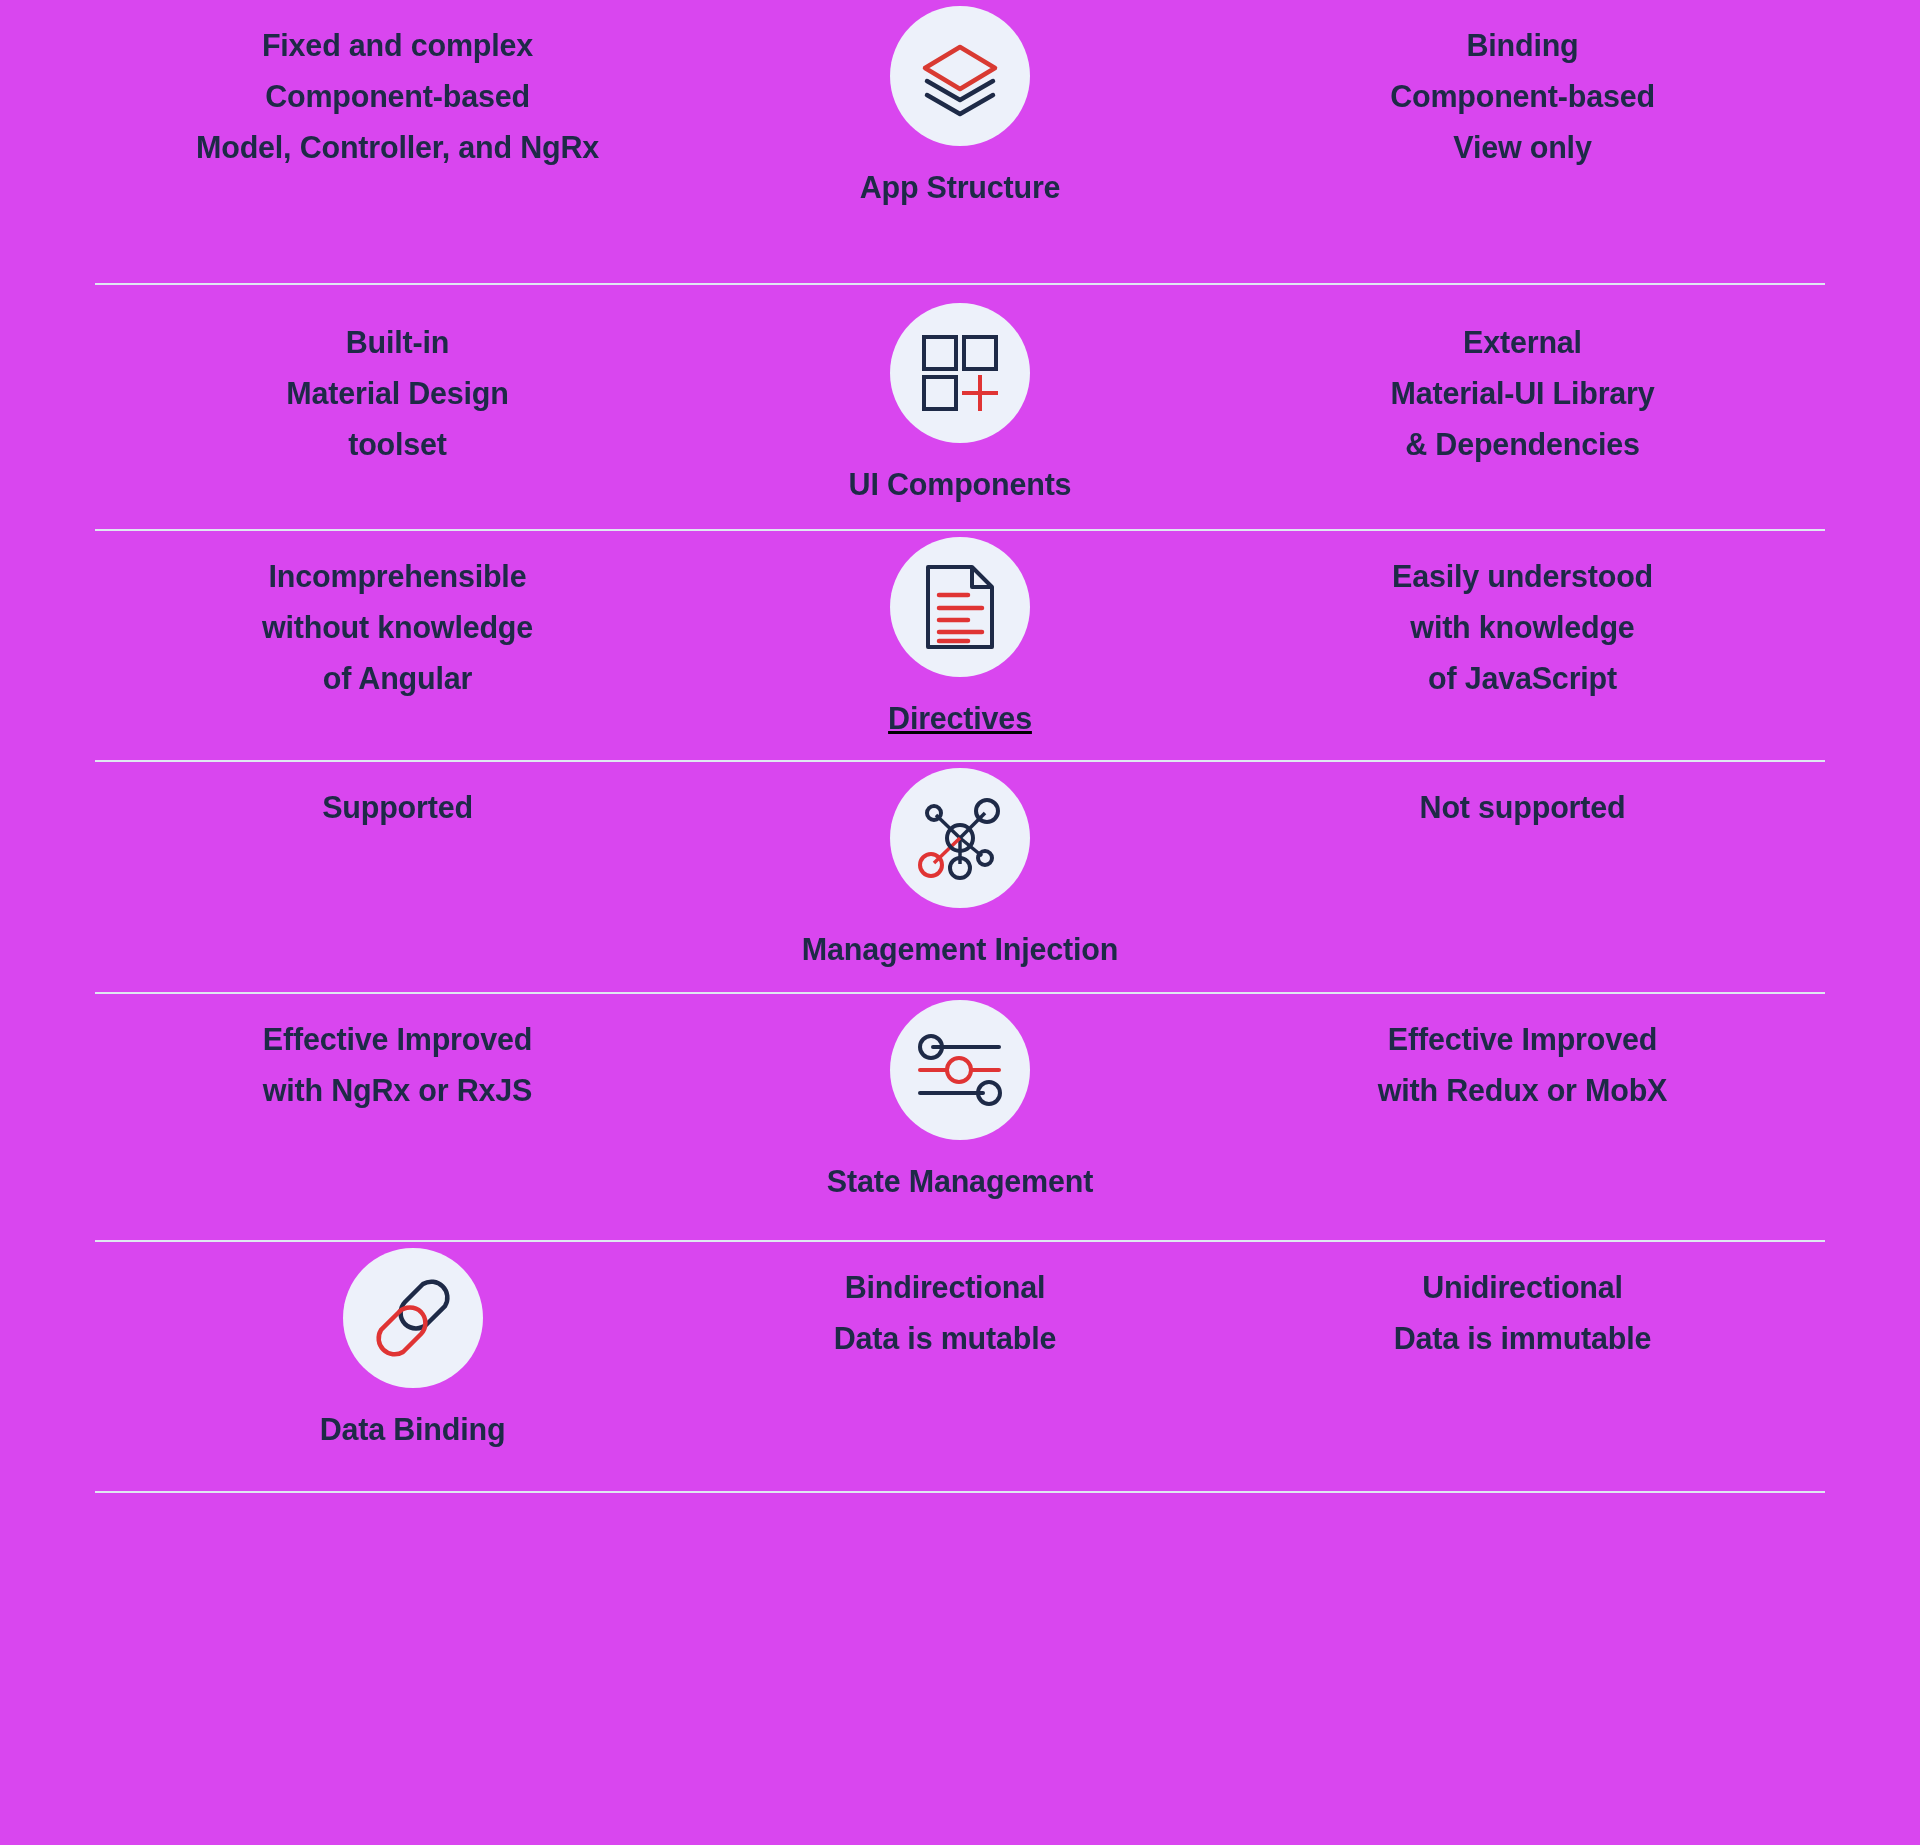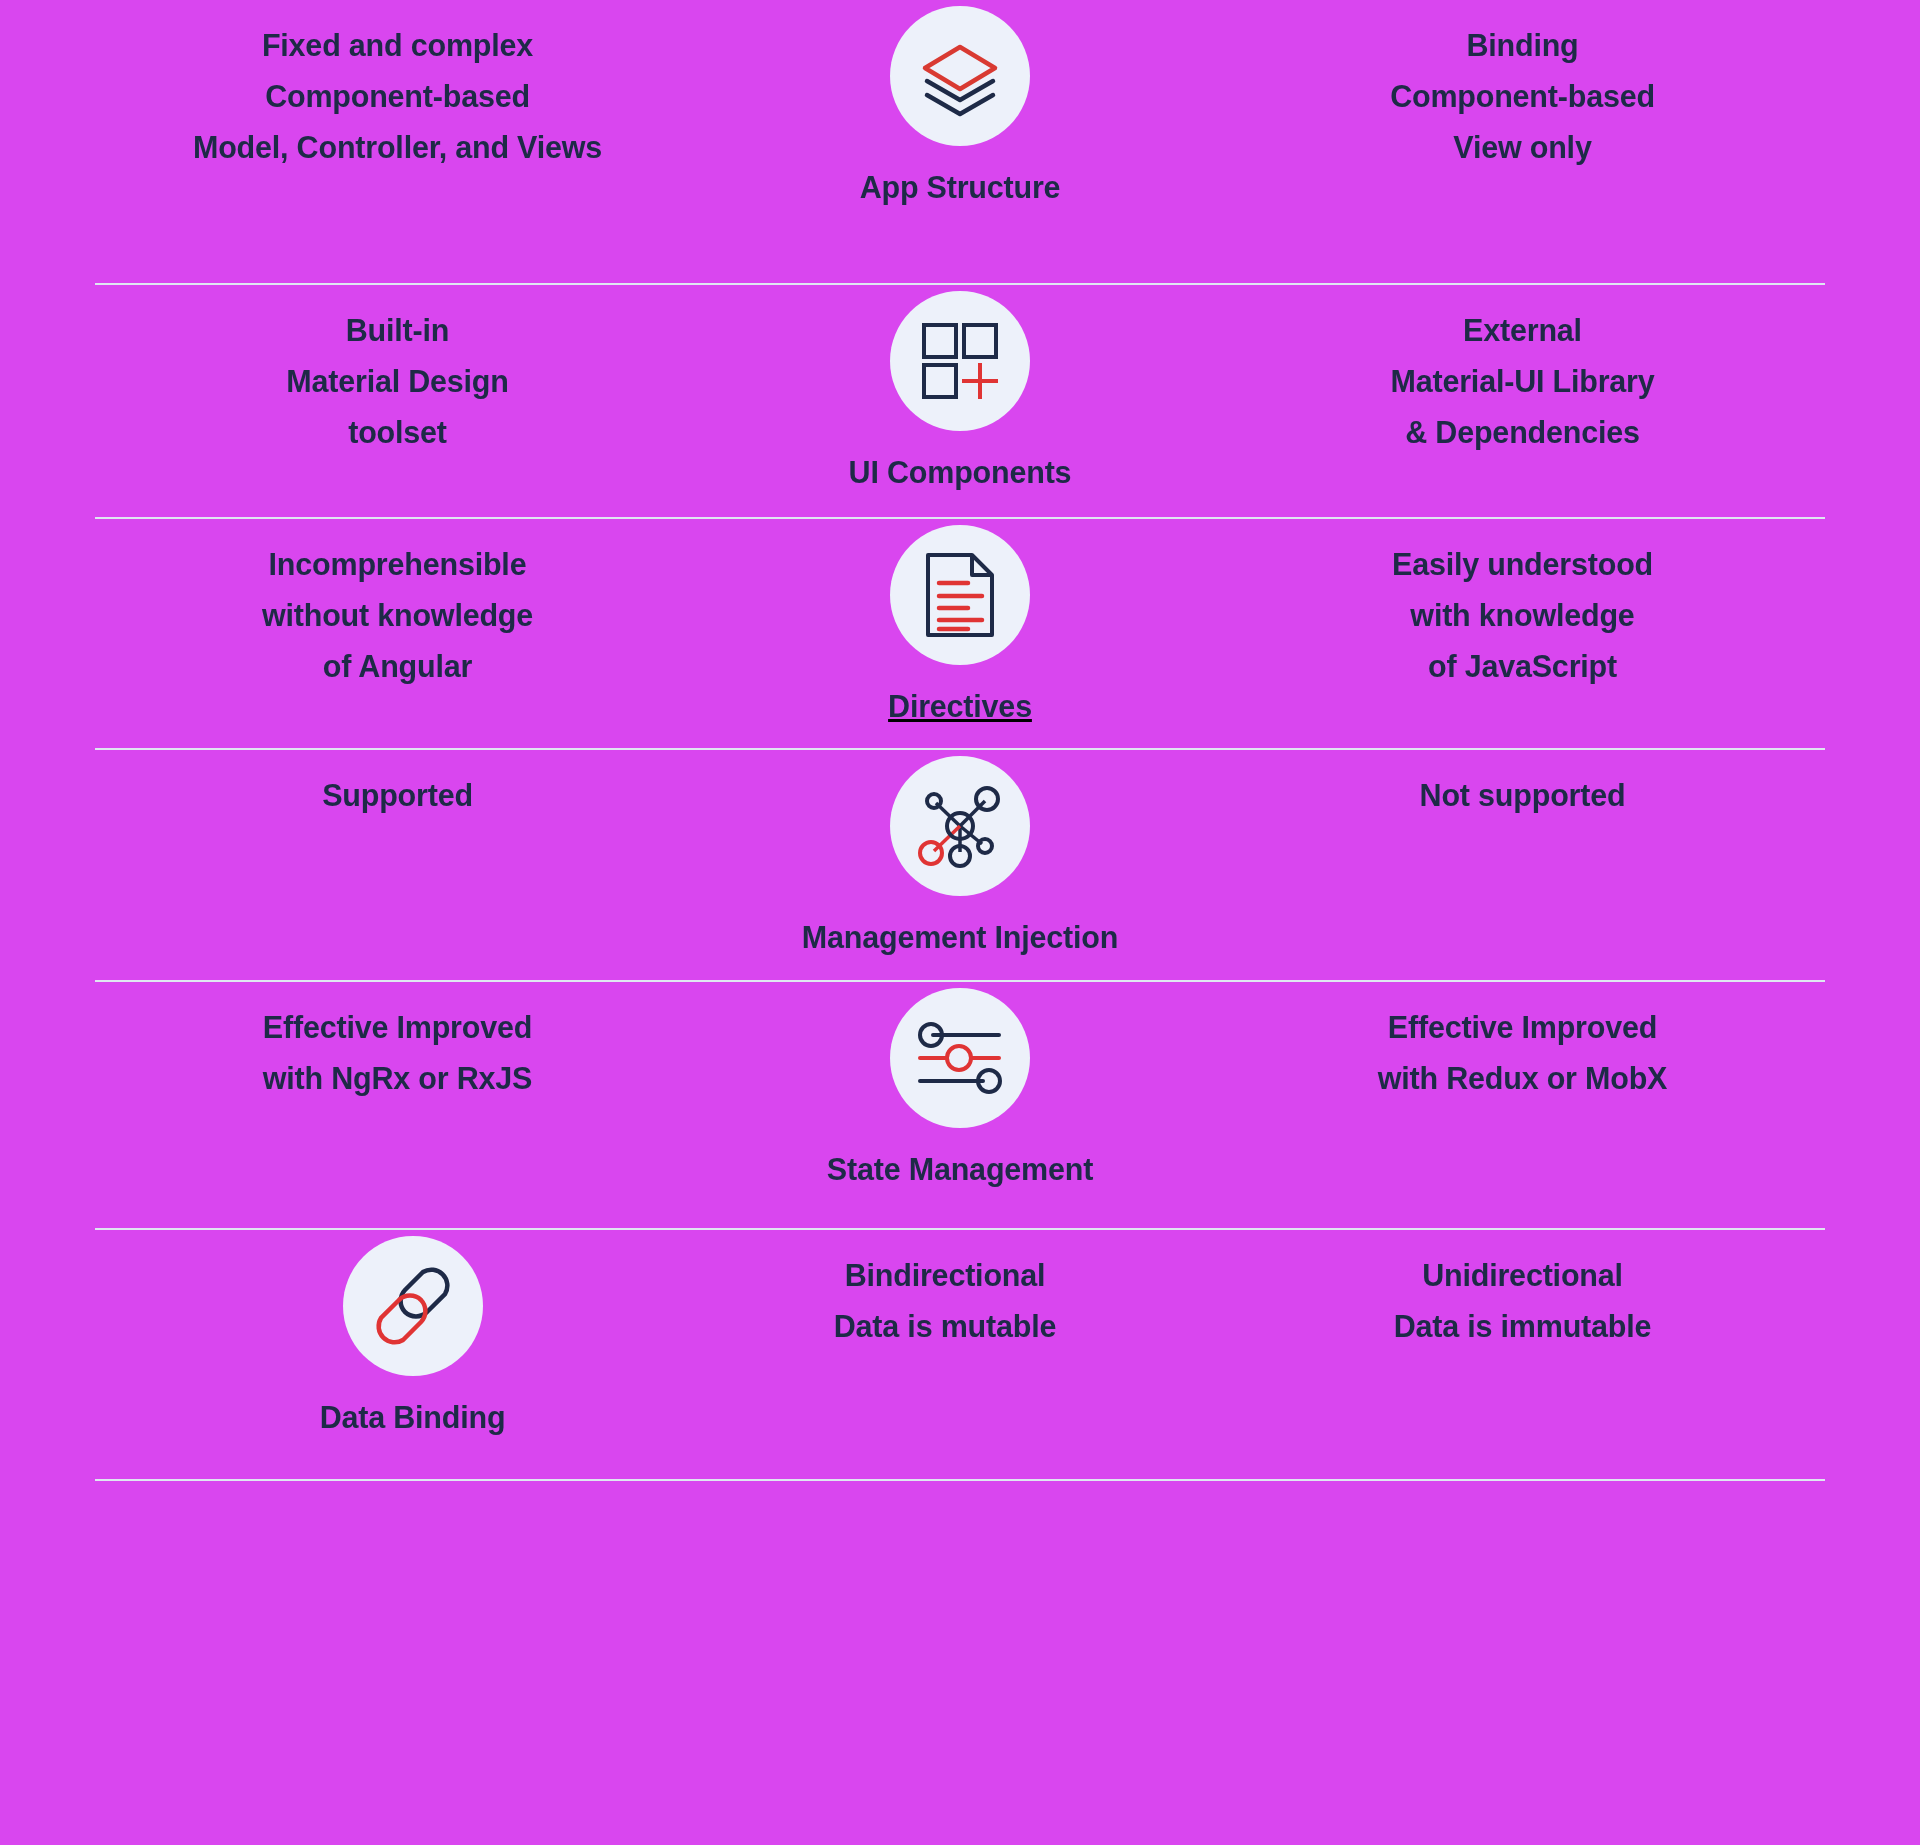--- a/index.html
+++ b/index.html
@@ -23,21 +23,21 @@
 
   .row {
     display: grid;
     grid-template-columns: 1fr 460px 1fr;
     align-items: start;
     border-bottom: 2px solid #dfe7f1;
     position: relative;
   }
 
   .row.r1 { height: 285px; }
-  .row.r2 { height: 234px; }
+  .row.r2 { height: 234px; margin-top: 12px; }
   .row.r3 { height: 231px; }
   .row.r4 { height: 232px; }
   .row.r5 { height: 248px; }
   .row.r6 { height: 251px; }
 
   .cell {
     display: flex;
     flex-direction: column;
     align-items: center;
     justify-content: flex-start;
@@ -93,21 +93,21 @@
 </style>
 </head>
 <body>
 
 <div class="comparison-table">
 
   <div class="row r1">
     <div class="cell cell-left">
       <p>Fixed and complex</p>
       <p>Component-based</p>
-      <p>Model, Controller, and Views</p>
+      <p>Model, Controller, and NgRx</p>
     </div>
     <div class="cell cell-center">
       <div class="icon-circle">
         <svg width="86" height="86" viewBox="0 0 86 86">
           <path d="M43 14 L78 35 L43 56 L8 35 Z" fill="none" stroke="#d93a32" stroke-width="4.5" stroke-linejoin="round"></path>
           <path d="M10 48 L43 67 L76 48" fill="none" stroke="#1e2a47" stroke-width="4.5" stroke-linejoin="round" stroke-linecap="round"></path>
           <path d="M10 62 L43 81 L76 62" fill="none" stroke="#1e2a47" stroke-width="4.5" stroke-linejoin="round" stroke-linecap="round"></path>
         </svg>
       </div>
       <div class="feature-label">App Structure</div>

